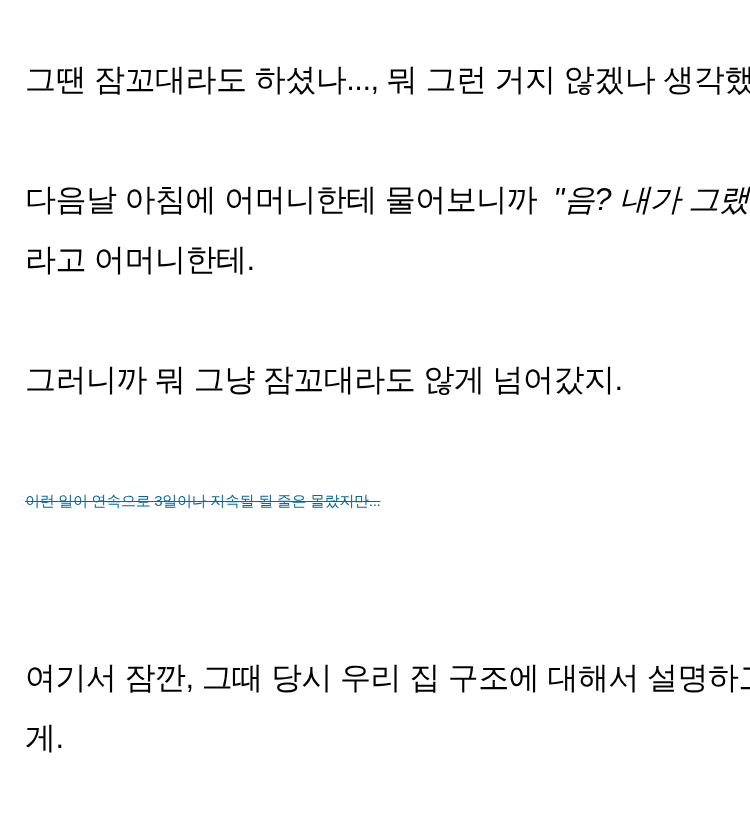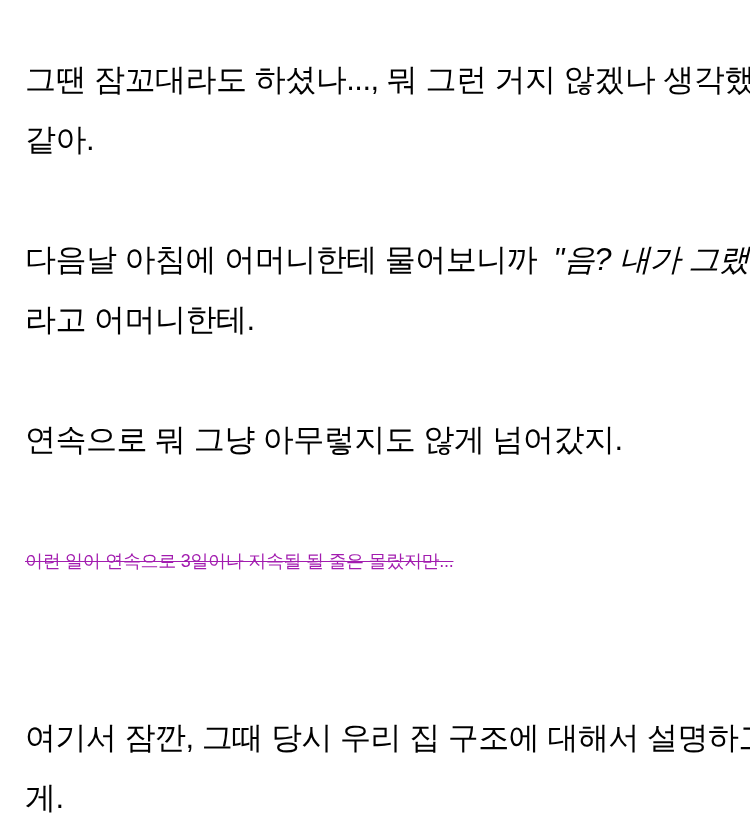--- a/index.html
+++ b/index.html
@@ -35,44 +35,43 @@
   }
   .quote {
     font-style: italic;
     margin-left: 16px;
   }
   .para-gap-to-note {
     margin-bottom: 78px;
   }
   .strike-note {
     margin: 0 0 134px 0;
-    font-size: 18px;
+    font-size: 15px;
     line-height: 26px;
     letter-spacing: -0.3px;
     text-decoration: line-through;
-    color: #a21caf;
+    color: #0369a1;
   }
 </style>
 </head>
 <body>
 
 <div class="page">
 
   <p class="para">
     <span class="line">그땐 잠꼬대라도 하셨나..., 뭐 그런 거지 않겠나 생각했던 것</span>
-    <span class="line">같아.</span>
   </p>
 
   <p class="para">
     <span class="line"><span>다음날 아침에 어머니한테 물어보니까</span><span class="quote">"음? 내가 그랬니?"</span></span>
     <span class="line">라고 어머니한테.</span>
   </p>
 
   <p class="para para-gap-to-note">
-    <span class="line">연속으로 뭐 그냥 아무렇지도 않게 넘어갔지.</span>
+    <span class="line">그러니까 뭐 그냥 잠꼬대라도 않게 넘어갔지.</span>
   </p>
 
   <p class="strike-note">이런 일이 연속으로 3일이나 지속될 될 줄은 몰랐지만...</p>
 
   <p class="para">
     <span class="line">여기서 잠깐, 그때 당시 우리 집 구조에 대해서 설명하고 갈</span>
     <span class="line">게.</span>
   </p>
 
 </div>

